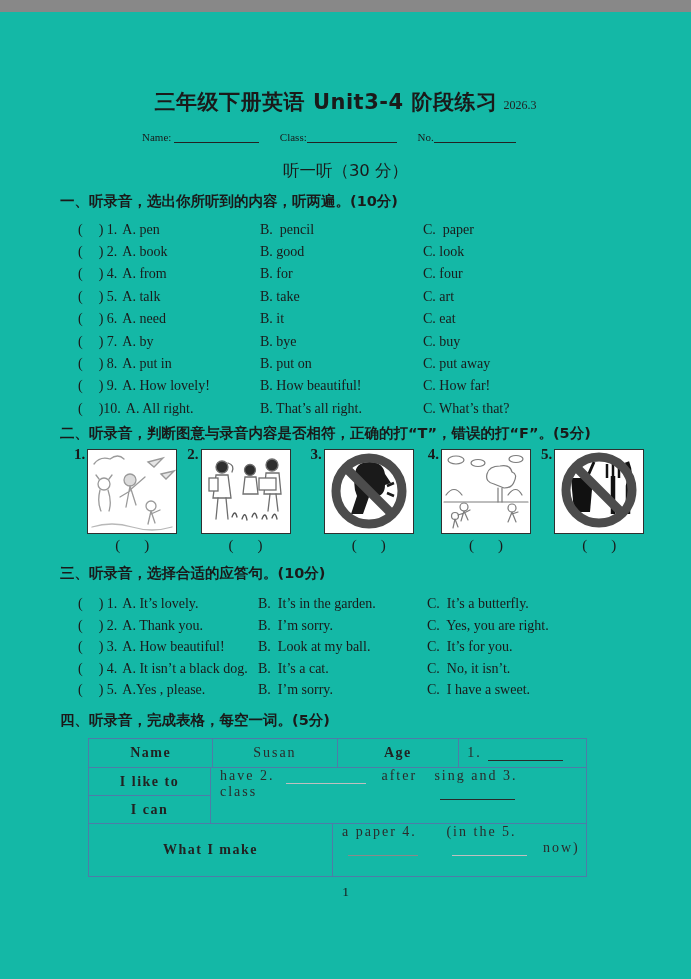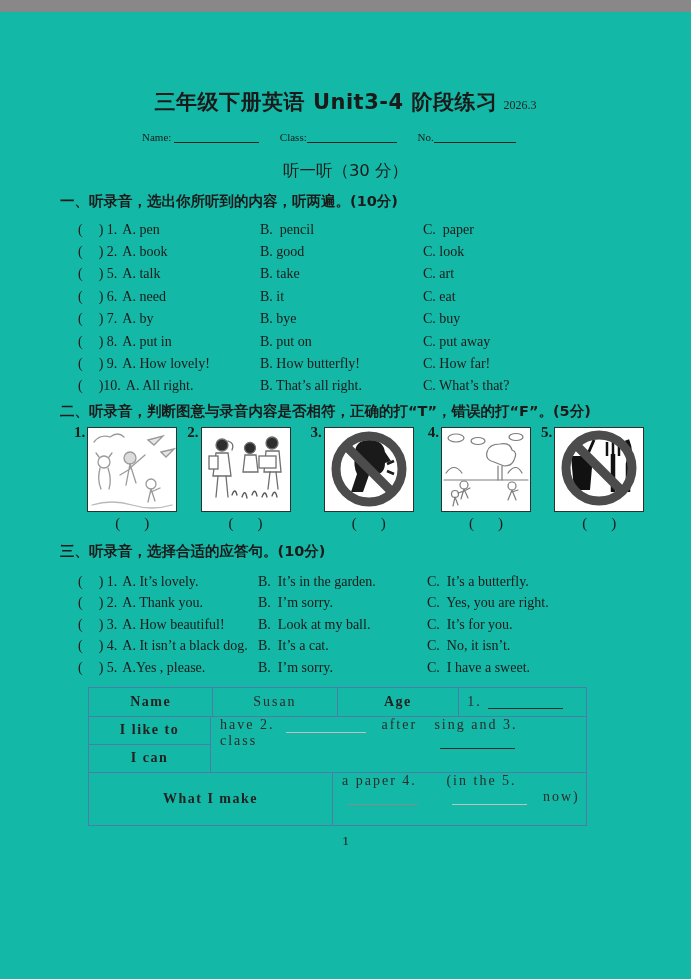--- a/index.html
+++ b/index.html
@@ -110,25 +110,26 @@
     <span class="id-label gapped">Class:</span><span class="blankline" style="width:90px"></span>
     <span class="id-label gapped">No.</span><span class="blankline" style="width:82px"></span>
   </div>
 
   <div class="listen-head">听一听（30 分）</div>
 
   <div class="sec-head">一、听录音，选出你所听到的内容，听两遍。(10分)</div>
   <div class="rows rows-s1" id="rows-s1">
       <div class="choice-row"><span class="paren-open">(</span><span class="paren-gap"></span><span class="item-num">) 1.</span><span class="opt colA">A. pen</span><span class="opt colB">B.  pencil</span><span class="opt colC">C.  paper</span></div>
       <div class="choice-row"><span class="paren-open">(</span><span class="paren-gap"></span><span class="item-num">) 2.</span><span class="opt colA">A. book</span><span class="opt colB">B. good</span><span class="opt colC">C. look</span></div>
+      <div class="choice-row"><span class="paren-open">(</span><span class="paren-gap"></span><span class="item-num">) 4.</span><span class="opt colA">A. from</span><span class="opt colB">B. for</span><span class="opt colC">C. four</span></div>
       <div class="choice-row"><span class="paren-open">(</span><span class="paren-gap"></span><span class="item-num">) 5.</span><span class="opt colA">A. talk</span><span class="opt colB">B. take</span><span class="opt colC">C. art</span></div>
       <div class="choice-row"><span class="paren-open">(</span><span class="paren-gap"></span><span class="item-num">) 6.</span><span class="opt colA">A. need</span><span class="opt colB">B. it</span><span class="opt colC">C. eat</span></div>
       <div class="choice-row"><span class="paren-open">(</span><span class="paren-gap"></span><span class="item-num">) 7.</span><span class="opt colA">A. by</span><span class="opt colB">B. bye</span><span class="opt colC">C. buy</span></div>
       <div class="choice-row"><span class="paren-open">(</span><span class="paren-gap"></span><span class="item-num">) 8.</span><span class="opt colA">A. put in</span><span class="opt colB">B. put on</span><span class="opt colC">C. put away</span></div>
-      <div class="choice-row"><span class="paren-open">(</span><span class="paren-gap"></span><span class="item-num">) 9.</span><span class="opt colA">A. How lovely!</span><span class="opt colB">B. How butterfly!</span><span class="opt colC">C. How far!</span></div>
+      <div class="choice-row"><span class="paren-open">(</span><span class="paren-gap"></span><span class="item-num">) 9.</span><span class="opt colA">A. How lovely!</span><span class="opt colB">B. How beautiful!</span><span class="opt colC">C. How far!</span></div>
       <div class="choice-row"><span class="paren-open">(</span><span class="paren-gap"></span><span class="item-num">)10.</span><span class="opt colA">A. All right.</span><span class="opt colB">B. That’s all right.</span><span class="opt colC">C. What’s that?</span></div>
     </div>
 
   <div class="sec-head" style="margin-top:4px">二、听录音，判断图意与录音内容是否相符，正确的打“T”，错误的打“F”。(5分)</div>
   <div class="pic-row">
 
     <div class="pic-group" style="margin-right:10px">
       <span class="pic-num">1.</span>
       <div class="pic-col">
         <div class="pic-box">
@@ -243,20 +244,21 @@
 
   <div class="sec-head">三、听录音，选择合适的应答句。(10分)</div>
   <div class="rows rows-s3" id="rows-s3" style="margin-top:10px">
       <div class="choice-row"><span class="paren-open">(</span><span class="paren-gap"></span><span class="item-num">) 1.</span><span class="opt colA">A. It’s lovely.</span><span class="opt colB">B.  It’s in the garden.</span><span class="opt colC">C.  It’s a butterfly.</span></div>
       <div class="choice-row"><span class="paren-open">(</span><span class="paren-gap"></span><span class="item-num">) 2.</span><span class="opt colA">A. Thank you.</span><span class="opt colB">B.  I’m sorry.</span><span class="opt colC">C.  Yes, you are right.</span></div>
       <div class="choice-row"><span class="paren-open">(</span><span class="paren-gap"></span><span class="item-num">) 3.</span><span class="opt colA">A. How beautiful!</span><span class="opt colB">B.  Look at my ball.</span><span class="opt colC">C.  It’s for you.</span></div>
       <div class="choice-row"><span class="paren-open">(</span><span class="paren-gap"></span><span class="item-num">) 4.</span><span class="opt colA">A. It isn’t a black dog.</span><span class="opt colB">B.  It’s a cat.</span><span class="opt colC">C.  No, it isn’t.</span></div>
       <div class="choice-row"><span class="paren-open">(</span><span class="paren-gap"></span><span class="item-num">) 5.</span><span class="opt colA">A.Yes , please.</span><span class="opt colB">B.  I’m sorry.</span><span class="opt colC">C.  I have a sweet.</span></div>
     </div>
 
+  <div class="sec-head">四、听录音，完成表格，每空一词。(5分)</div>
   <div class="s4-table">
     <div class="t-row1">
       <div class="t-cell t-label c1">Name</div>
       <div class="t-cell t-value c2">Susan</div>
       <div class="t-cell t-label c3">Age</div>
       <div class="t-cell t-value c4">
         <span>1.</span>
         <span class="blank dark w75"></span>
       </div>
     </div>

